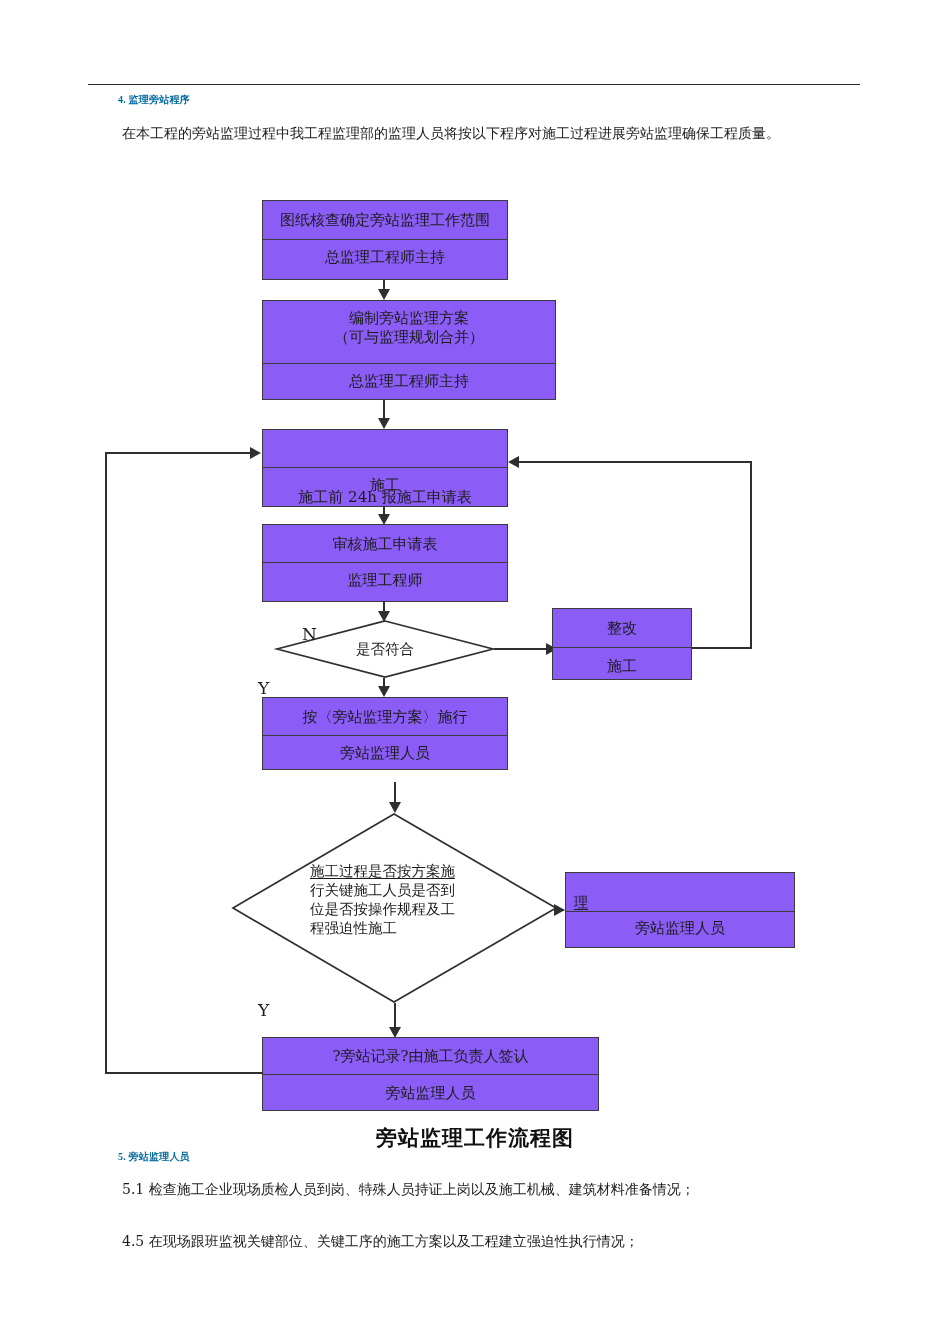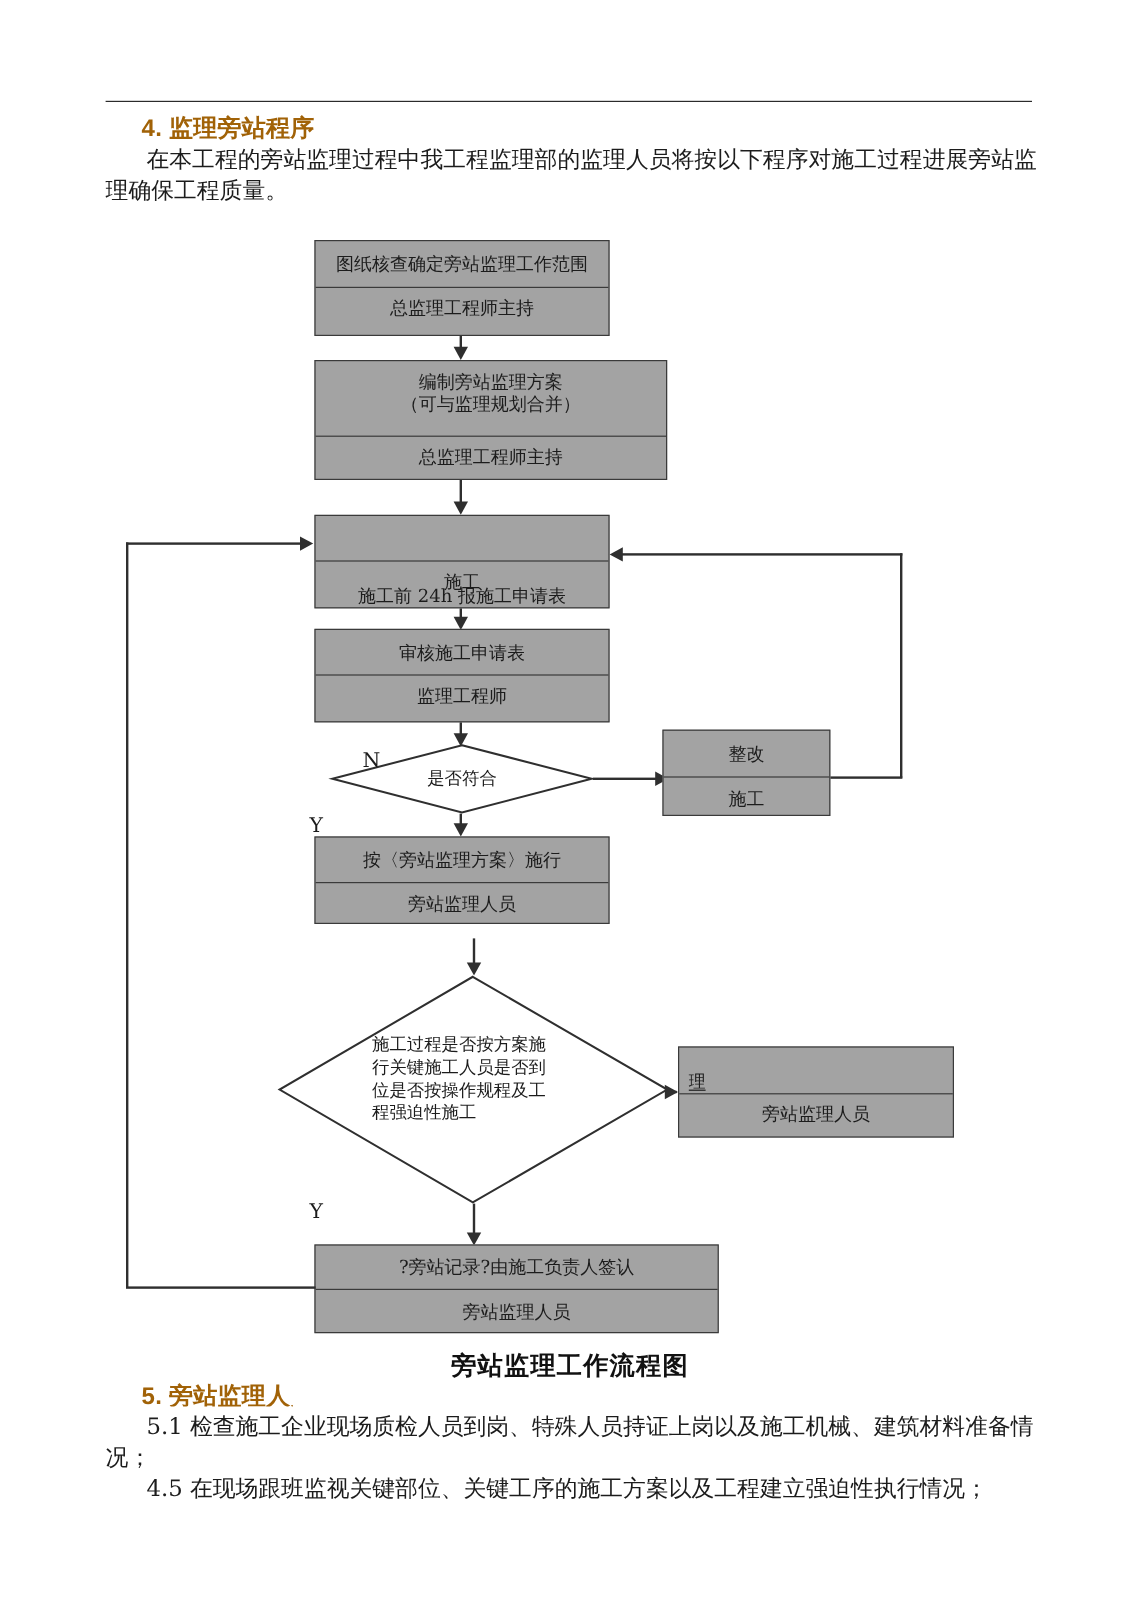--- a/index.html
+++ b/index.html
@@ -13,27 +13,27 @@
 
   
   .hdr-rule{
     position:absolute;left:88px;top:84px;width:772px;height:0;
     border-top:1.6px solid #2b2b2b;
   }
 
   
   .sec-head{
     position:absolute;
-    font-family:Liberation Sans, sans-serif;
-    font-weight:bold;font-size:20px;letter-spacing:.2px;
-    color:#a16207;white-space:nowrap;
+    font-family:Liberation Serif, serif;
+    font-weight:bold;font-size:10px;letter-spacing:.2px;
+    color:#0369a1;white-space:nowrap;
   }
   .para{
     position:absolute;
-    font-size:19px;line-height:26px;color:#1c1c1c;
+    font-size:14px;line-height:26px;color:#1c1c1c;
     font-family:"DejaVu Serif","Liberation Serif",serif;
   }
   .para .ind{display:inline-block;width:34px;}
 
   #sec4{left:118px;top:93px;}
   #p4{left:88px;top:120px;width:776px;text-align:justify;}
 
   #sec5{left:118px;top:1150px;width:126px;overflow:hidden;height:22px;}
   #p51{left:88px;top:1176px;width:790px;}
   #p52{left:88px;top:1228px;width:790px;}
@@ -41,21 +41,21 @@
   .fig-title{
     position:absolute;left:0;top:1124px;width:950px;text-align:center;
     font-family:"DejaVu Sans","Liberation Sans",sans-serif;
     font-weight:bold;font-size:21px;color:#111;letter-spacing:1px;
   }
 
   
   .fc{position:absolute;left:0;top:0;width:950px;height:1344px;}
   .box{
     position:absolute;box-sizing:border-box;
-    border:1.6px solid #3a3a3a;background:#a3a3a3;
+    border:1.6px solid #3a3a3a;background:#8b5cf6;
   }
   .box .divider{
     position:absolute;left:0;right:0;height:0;border-top:1.5px solid #3a3a3a;
   }
   .cell{
     position:absolute;left:0;right:0;
     text-align:center;font-size:15px;line-height:20px;color:#1c1c1c;
     font-family:"DejaVu Serif","Liberation Serif",serif;
   }
   .cell.u{text-decoration:underline;text-underline-offset:2px;}
@@ -162,21 +162,21 @@
       <div class="cell" style="top:9px;">按〈旁站监理方案〉施行</div>
       <div class="cell" style="top:45px;">旁站监理人员</div>
     </div>
 
     <div class="ln lnv" style="left:394px;top:782px;height:28px;"></div>
     <div class="arrow arr-down" style="left:389px;top:802px;"></div>
 
     <svg class="diamond" style="left:232px;top:813px;" width="325" height="190" viewBox="0 0 325 190">
       <polygon points="162,1 324,95 162,189 1,95"></polygon>
     </svg>
-    <div class="dia-text l1" style="left:310px;top:862px;width:175px;"><span style="text-underline-offset:2px;">施工过程是否按方案施</span></div>
+    <div class="dia-text l1" style="left:310px;top:862px;width:175px;"><span style="text-decoration:underline;text-underline-offset:2px;">施工过程是否按方案施</span></div>
     <div class="dia-text l1" style="left:310px;top:881px;width:175px;">行关键施工人员是否到</div>
     <div class="dia-text l1" style="left:310px;top:900px;width:175px;">位是否按操作规程及工</div>
     <div class="dia-text l1" style="left:310px;top:919px;width:175px;">程强迫性施工</div>
     <div class="dia-label" style="left:258px;top:1000px;">Y</div>
 
     <div class="ln lnh" style="left:556px;top:909px;width:8px;"></div>
     <div class="arrow arr-right" style="left:554px;top:904px;"></div>
 
     <div class="box" style="left:565px;top:872px;width:230px;height:76px;">
       <div class="divider" style="top:38px;"></div>

